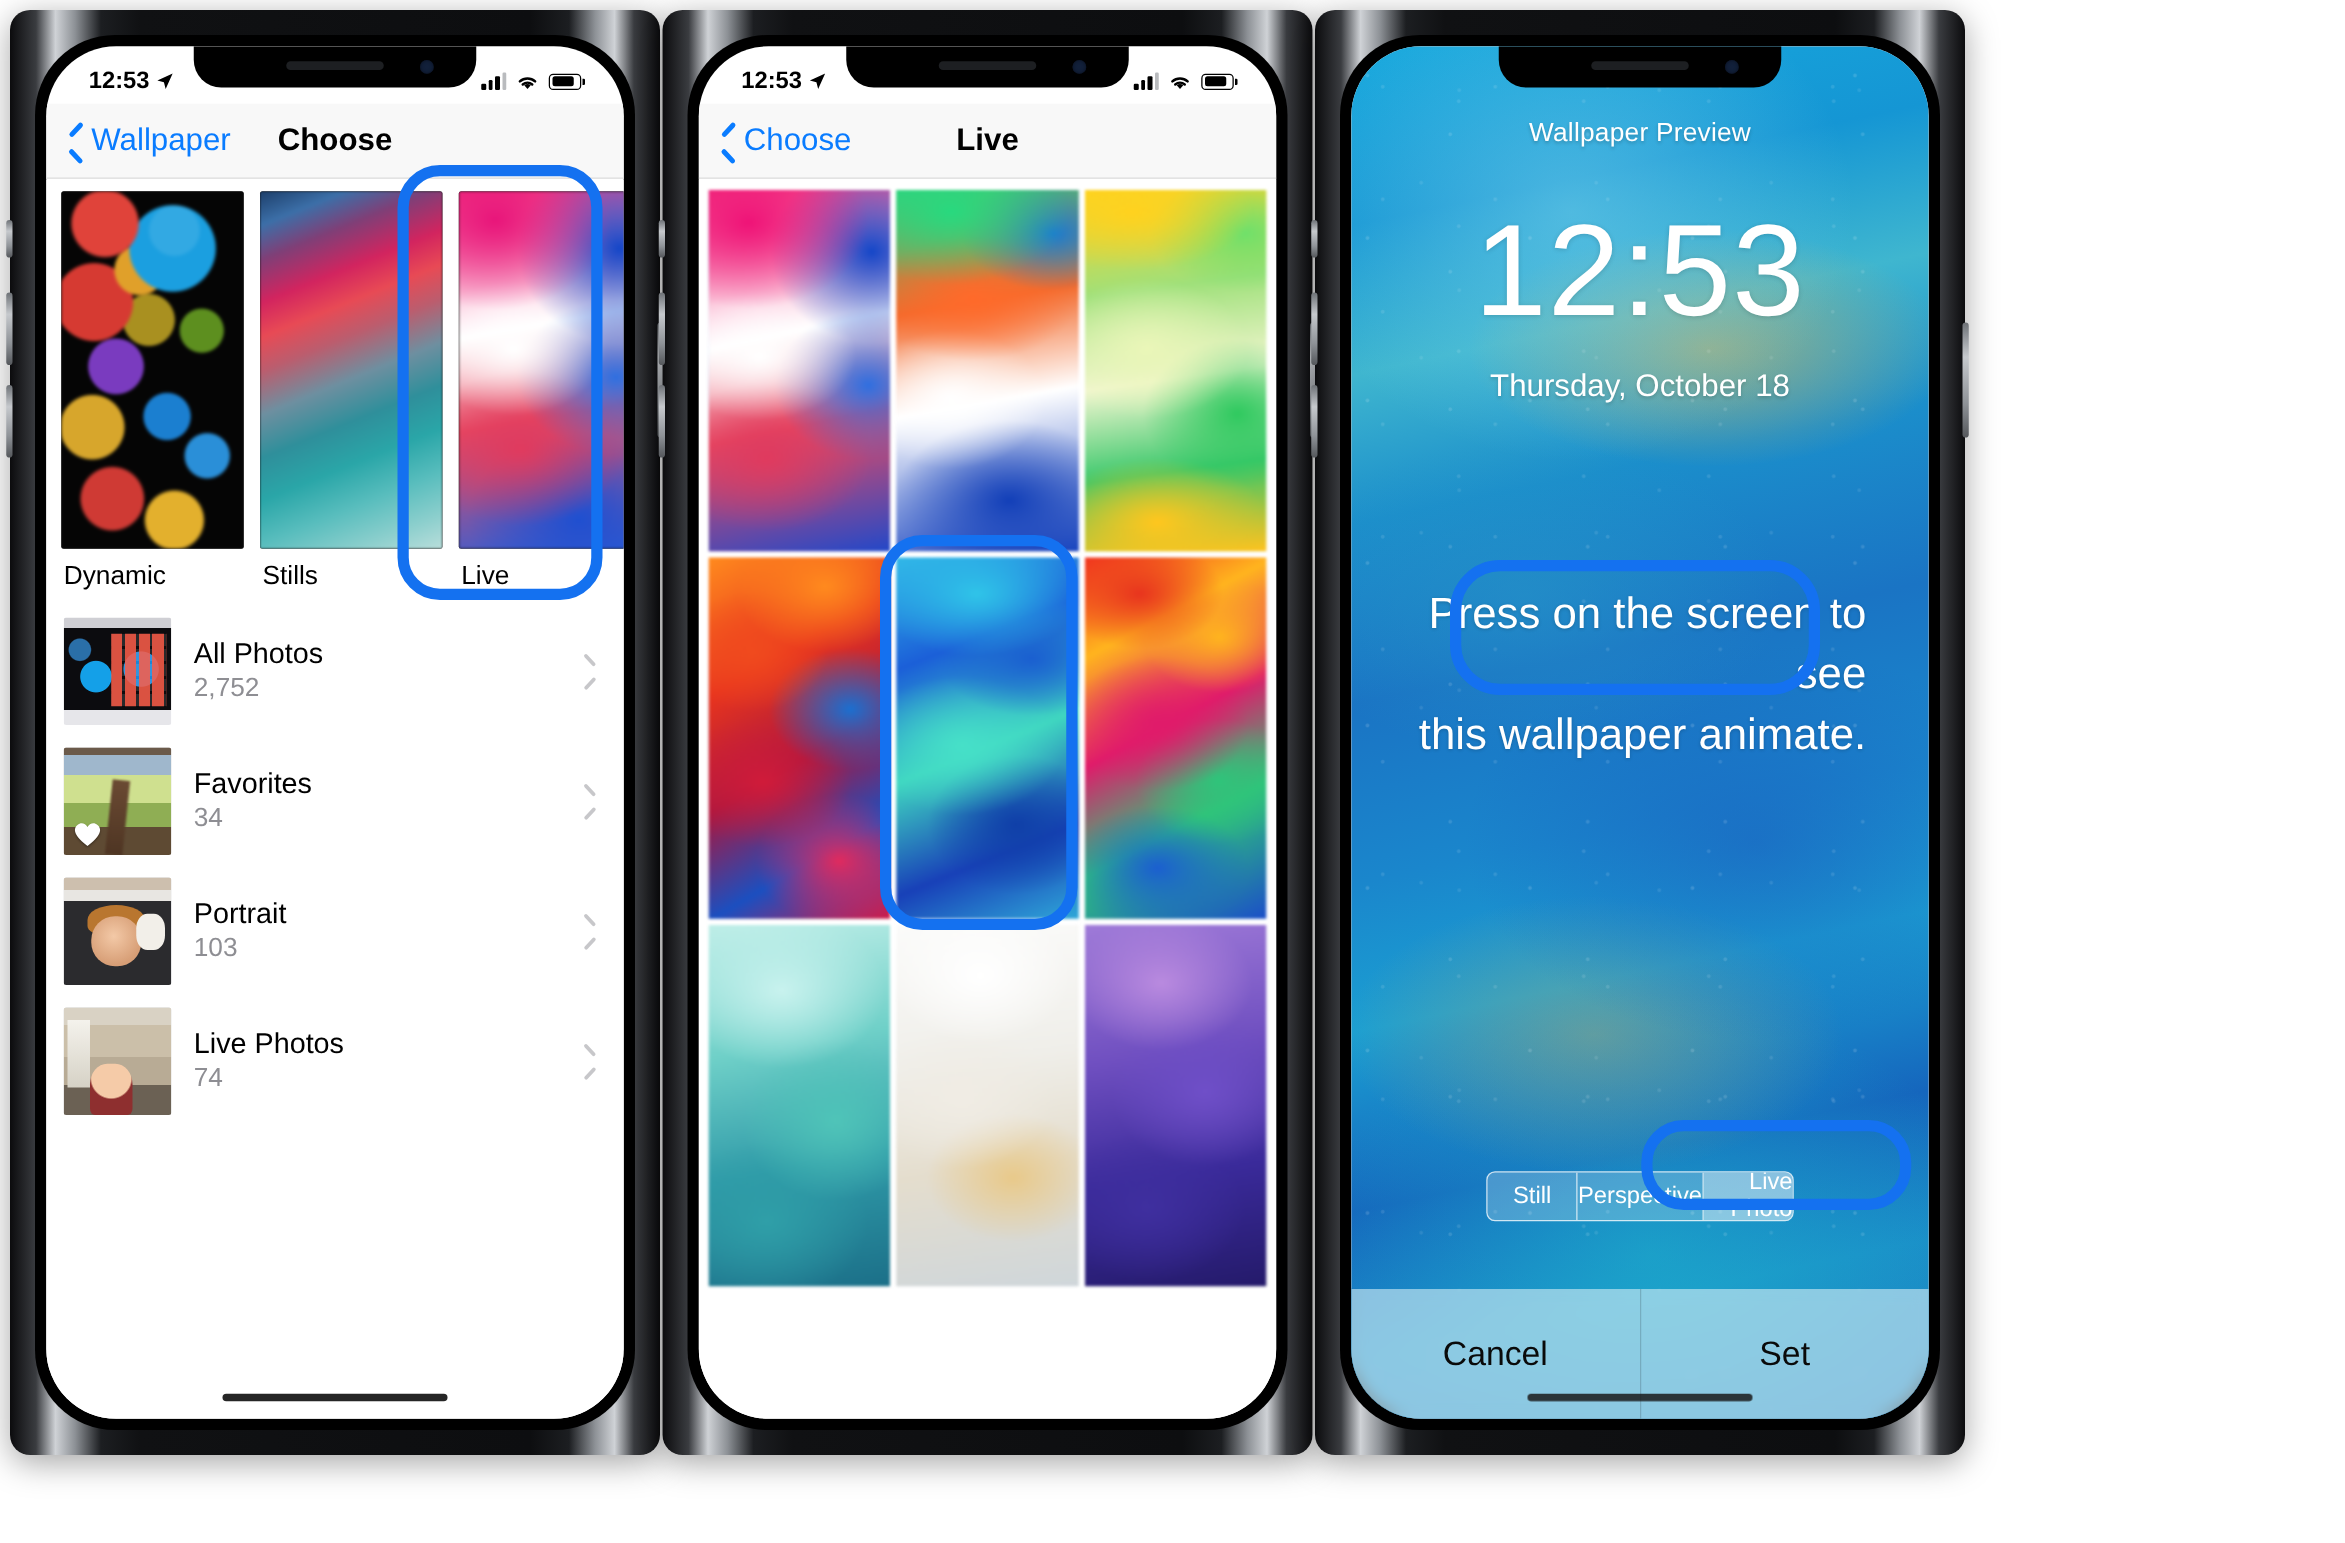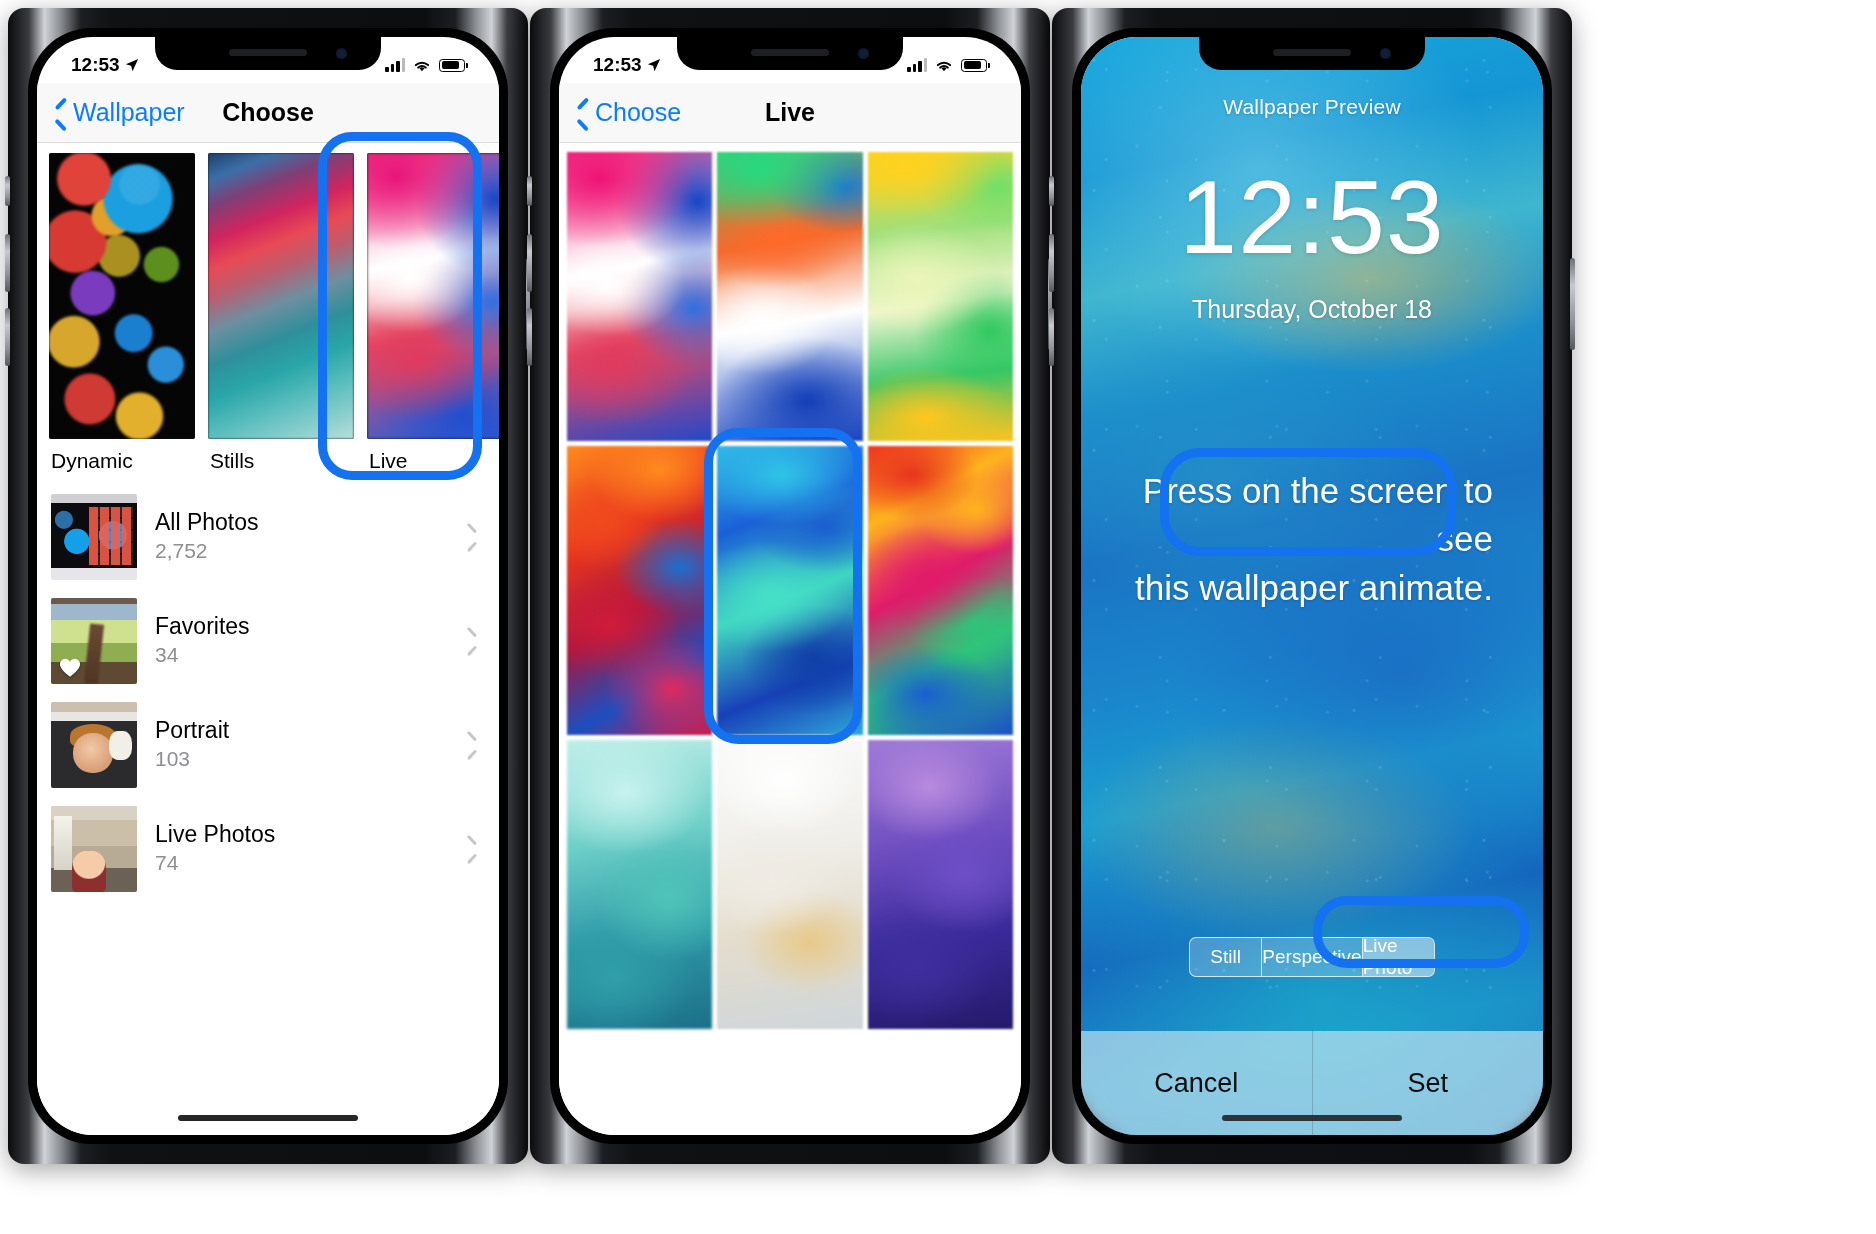--- a/index.html
+++ b/index.html
@@ -384,21 +384,21 @@
     height: 40px; border-radius: 7px; overflow:hidden;
     display:flex; background: rgba(255,255,255,.22);
     border: 1px solid rgba(255,255,255,.75);
     z-index: 14;
   }
   .seg-item {
     flex:1; display:flex; align-items:center; justify-content:center;
     color:#fff; font-size: 19px; cursor:pointer;
     border-right: 1px solid rgba(255,255,255,.75);
   }
-  .seg-item:last-child { border-right:0; }
+  .seg-item:last-child { border-right:0;text-align:right; }
   .seg-item.active { background: rgba(255,255,255,.34); }
   .lock-actions {
     position:absolute; left:0; right:0; bottom:0; height: 104px;
     display:flex; z-index: 14;
     background: rgba(210,235,243,.62);
     backdrop-filter: blur(6px);
   }
   .lock-actions > div {
     flex:1; display:flex; align-items:center; justify-content:center;
     color:#0a0a0a; font-size: 27px; cursor:pointer;

